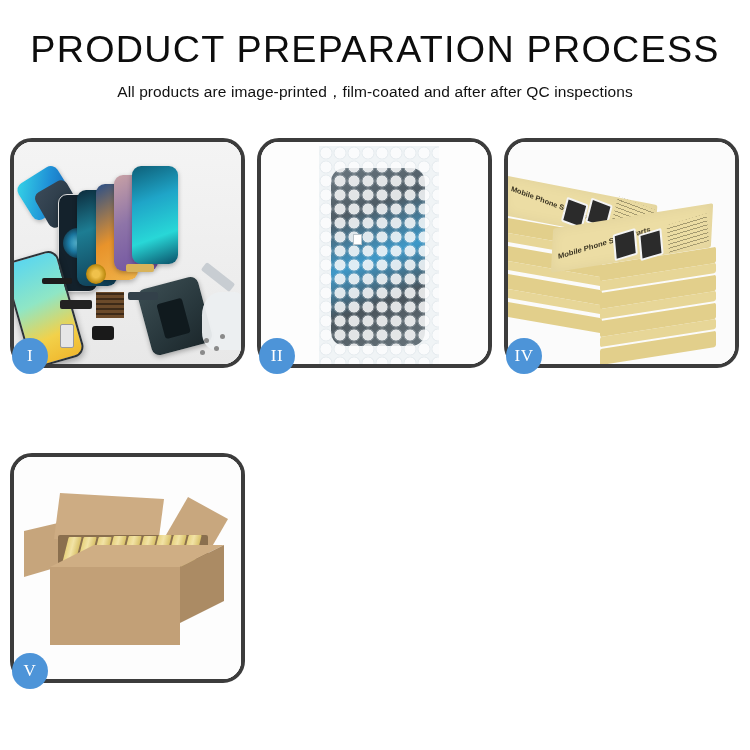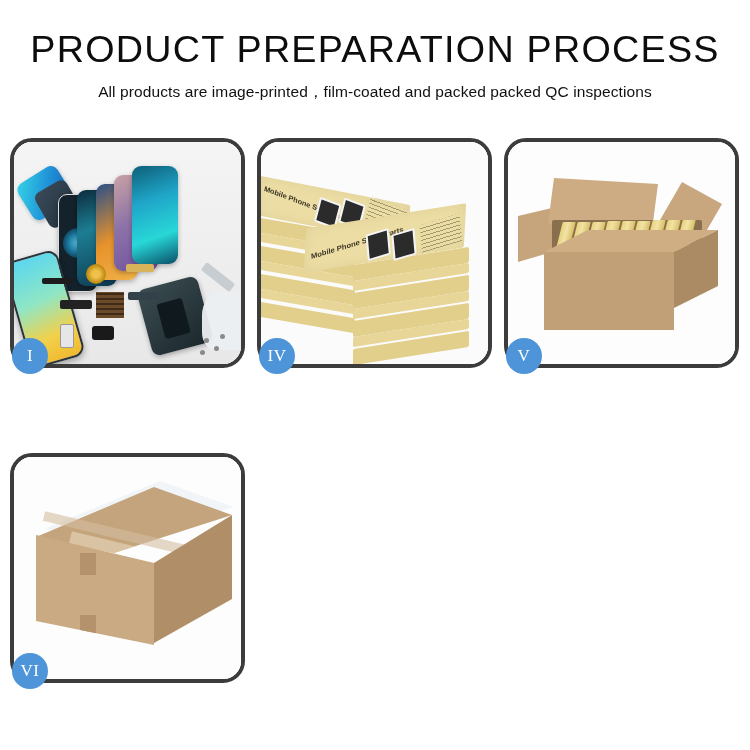--- a/index.html
+++ b/index.html
@@ -181,21 +181,21 @@
   .c6shadow{position:absolute;left:30px;top:24px;width:190px;height:56px;background:rgba(240,244,247,.9);
     clip-path:polygon(0 48px,116px 0,190px 26px,76px 60px);}
 </style>
 </head>
 <body>
 
 <div class="page">
 
   <div class="header">
     <div class="title">PRODUCT PREPARATION PROCESS</div>
-    <div class="subtitle">All products are image-printed，film-coated and packed packed QC inspections</div>
+    <div class="subtitle">All products are image-printed，film-coated and after after QC inspections</div>
   </div>
 
   <div class="grid">
 
     <div class="panel">
       <div class="panel-inner">
         <div class="p1bg"></div>
         <div class="filmstrip"></div>
         <div class="filmstrip2"></div>
         <div class="ph e"></div>
@@ -216,20 +216,31 @@
         <div class="tool"></div>
         <div class="hand"></div>
         <div class="screw" style="left:190px;top:196px;"></div>
         <div class="screw" style="left:200px;top:204px;"></div>
         <div class="screw" style="left:186px;top:208px;"></div>
         <div class="screw" style="left:206px;top:192px;"></div>
       </div>
       <div class="badge">I</div>
     </div>
 
+    <div class="panel">
+      <div class="panel-inner">
+        <div class="p2bg"></div>
+        <div class="wrapsheet"></div>
+        <div class="wrapphone"></div>
+        <div class="bubbles2"></div>
+        <div class="bubbles"></div>
+        <div class="tag"></div>
+      </div>
+      <div class="badge">II</div>
+    </div>
 
 
     <div class="panel">
       <div class="panel-inner">
         <div class="p4bg"></div>
         <div class="stack">
 
           <div class="sbox sboxside" style="left:6px;top:62px;width:96px;height:15px;transform:skewY(10deg);"></div>
           <div class="sbox sboxfront" style="left:6px;top:77px;width:96px;height:9px;transform:skewY(10deg);"></div>
           <div class="sbox sboxside" style="left:6px;top:90px;width:96px;height:15px;transform:skewY(10deg);"></div>
@@ -283,31 +294,15 @@
           <div class="c5bar" style="left:107px;top:0px;"></div>
           <div class="c5bar" style="left:122px;top:0px;"></div>
         </div>
         <div class="c5top"></div>
         <div class="c5side"></div>
         <div class="c5front"></div>
       </div>
       <div class="badge">V</div>
     </div>
 
-    <div class="panel">
-      <div class="panel-inner">
-        <div class="p6bg"></div>
-        <div class="c6shadow"></div>
-        <div class="c6top">
-          <div class="c6tape"></div>
-        </div>
-        <div class="c6tape2"></div>
-        <div class="c6left">
-          <div class="c6tab" style="left:44px;top:18px;"></div>
-          <div class="c6tab" style="left:44px;top:80px;"></div>
-        </div>
-        <div class="c6right"></div>
-      </div>
-      <div class="badge">VI</div>
-    </div>
 
   </div>
 </div>
 
 </body></html>

